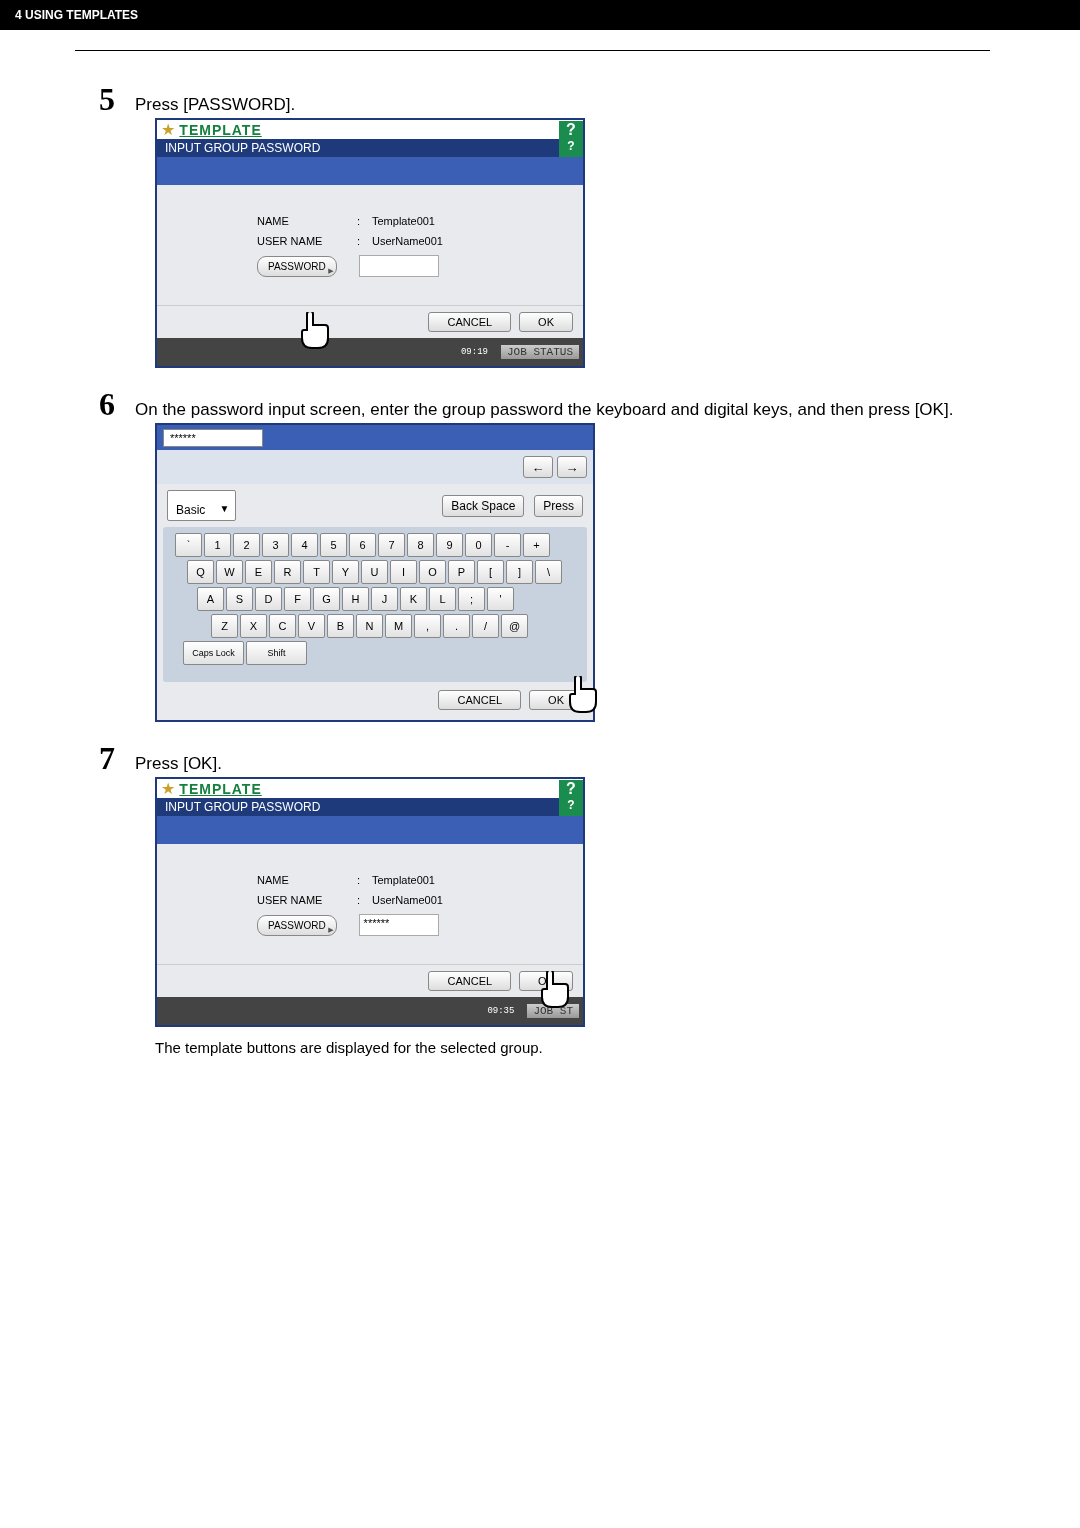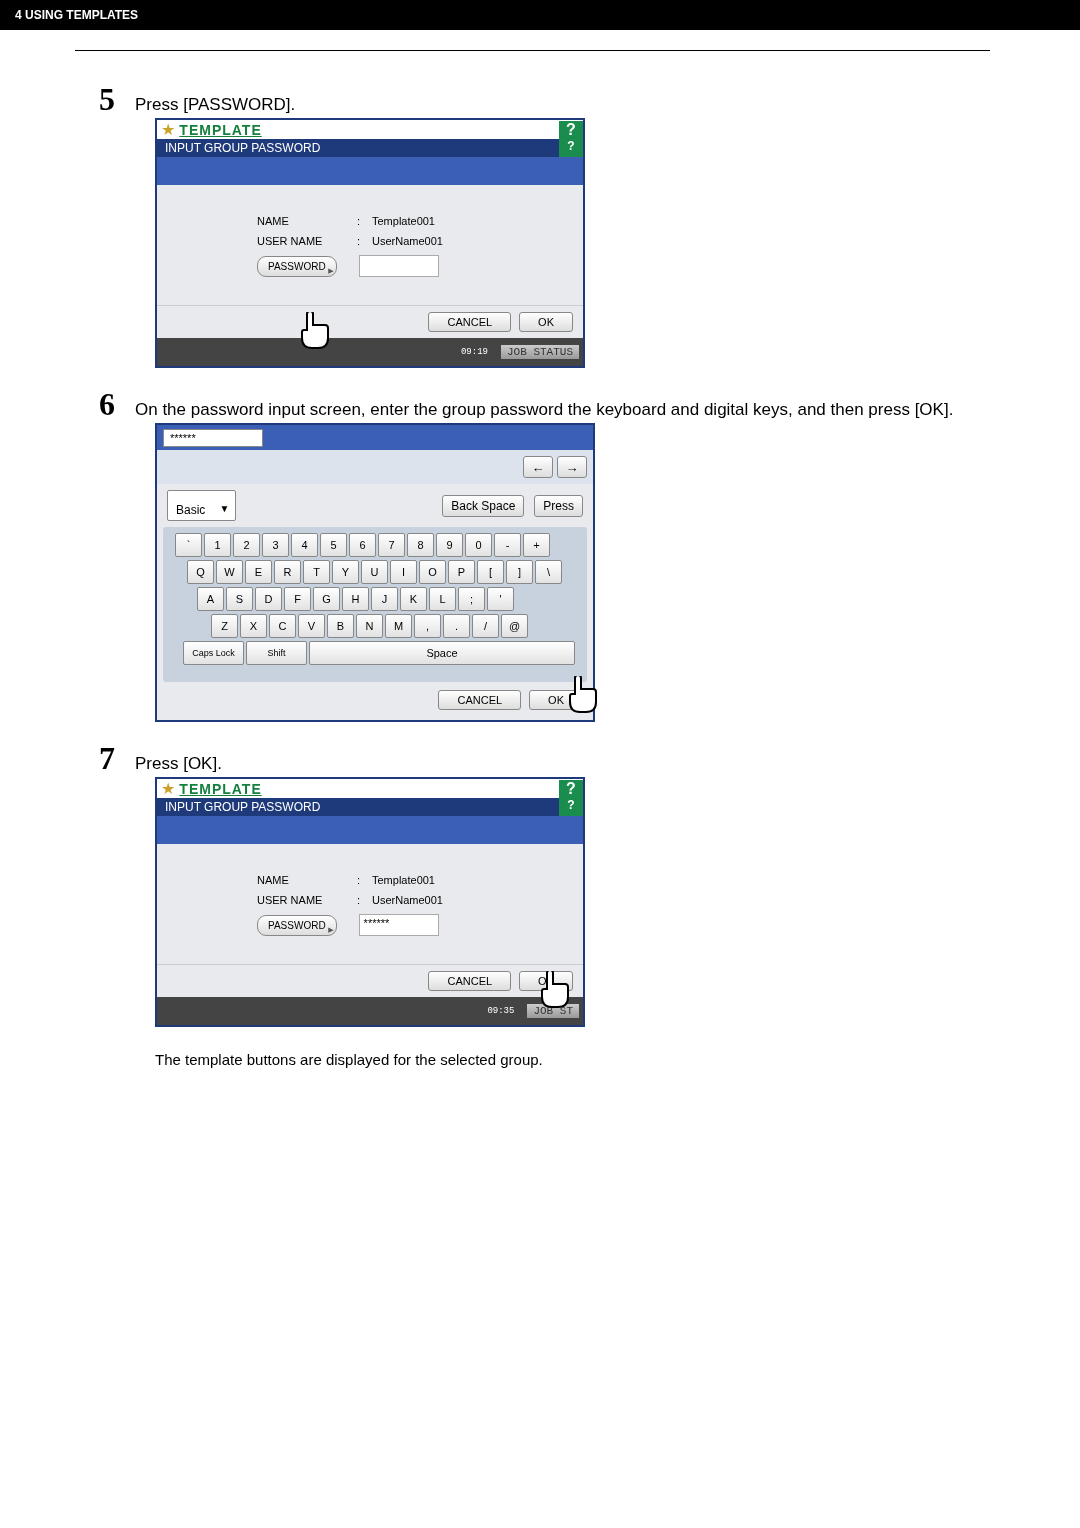--- a/index.html
+++ b/index.html
@@ -6,21 +6,21 @@
   body { font-family: Arial, sans-serif; background: #fff; width: 1080px; }
   .page { background: #fff; }
   .black-strip { background: #000; color: #fff; padding: 8px 15px; font-size: 12px; font-weight: bold; }
   .content { padding: 20px 90px 20px 75px; }
   .hr-top { border: none; border-top: 1.5px solid #000; margin-bottom: 30px; }
   .step { margin-bottom: 18px; }
   .step-head { display: flex; align-items: baseline; gap: 20px; }
   .step-num { font-size: 32px; font-weight: bold; font-family: 'Times New Roman', serif; width: 40px; text-align: right; }
   .step-text { font-size: 17px; font-weight: normal; flex: 1; }
   .step-indent { margin-left: 80px; }
-  .caption { font-size: 15px; margin-top: 24px; }
+  .caption { font-size: 15px; margin-top: 12px; }
 
   
   .scr { width: 430px; border: 2px solid #1e3a7a; background: #e8eaed; display: inline-block; position: relative; }
   .scr-titlebar { background: #fff; display: flex; align-items: center; padding: 0; }
   .scr-star { color: #c9a227; font-size: 16px; padding: 0 4px; }
   .scr-title { color: #15803d; font-size: 14px; text-decoration: underline; flex: 1; font-weight: bold; letter-spacing: 1px; }
   .scr-help { background: #1a8d4e; color: #fff; width: 24px; text-align: center; font-weight: bold; }
   .scr-subtitle { background: #1e3a7a; color: #fff; font-size: 12px; padding: 2px 8px; display: flex; }
   .scr-subtitle-text { flex: 1; }
   .scr-help2 { background: #1a8d4e; color: #fff; width: 24px; text-align: center; font-weight: bold; margin: -2px -8px -2px 0; }
@@ -194,21 +194,20 @@
                 <span class="kb-key">N</span>
                 <span class="kb-key">M</span>
                 <span class="kb-key">,</span>
                 <span class="kb-key">.</span>
                 <span class="kb-key">/</span>
                 <span class="kb-key">@</span>
               </div>
             <div class="kb-row" style="padding-left:8px">
               <span class="kb-key wide">Caps Lock</span>
               <span class="kb-key wide">Shift</span>
-              <span class="kb-key space">Space</span>
             </div>
           </div>
           <div class="kb-footer">
             <span class="scr-fbtn">CANCEL</span>
             <span class="scr-fbtn">OK</span>
           </div>
           <div class="pointer" style="right:-6px; bottom:-4px;">
             <svg viewBox="0 0 36 40">
                 <path d="M12 2 v16 h-3 q-2 0 -2 2 v6 q0 10 10 10 h6 q10 0 10 -10 v-10 q0 -3 -3 -3 h-12 v-11 q0 -3 -3 -3 q-3 0 -3 3 z" fill="#fff" stroke="#000" stroke-width="2"></path>
               </svg>

